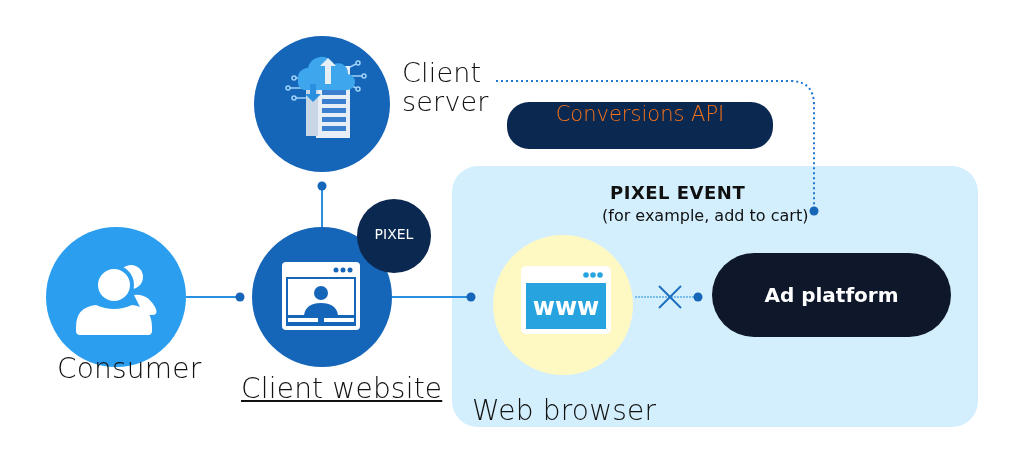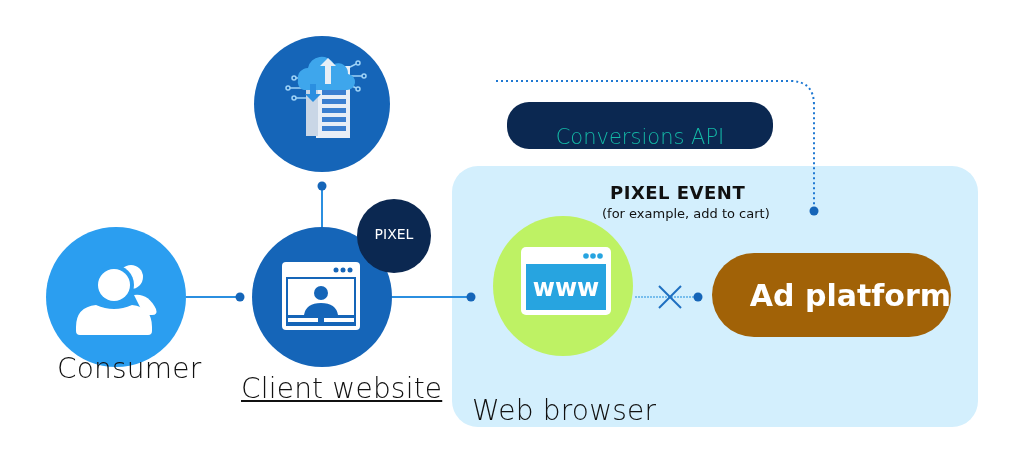--- a/index.html
+++ b/index.html
@@ -1,22 +1,22 @@
 <!DOCTYPE html>
 <html><head>
 <meta charset="utf-8">
 <style>
   html, body { margin:0; padding:0; background:#ffffff; }
   body { width:1024px; height:457px; position:relative; overflow:hidden; font-family:"Liberation Sans", sans-serif; }
   svg.bg { position:absolute; left:0; top:0; }
   .label { position:absolute; color:#111111; font-family:"DejaVu Sans", sans-serif; font-weight:300; white-space:nowrap; }
   .big-label { font-size:28px; letter-spacing:0.2px; }
   .circle { position:absolute; border-radius:50%;text-align:right; }
-  .pill-dark { position:absolute; background:#0b2851; color:#14b8a6; border-radius:22px; display:flex; align-items:flex-end; justify-content:center; font-family:"DejaVu Sans", sans-serif; font-size:21px; font-weight:300; }
-  .pill-ad { position:absolute; background:#a16207; color:#ffffff; border-radius:42px; display:flex; align-items:center; justify-content:flex-end; font-family:"DejaVu Sans", sans-serif; font-size:30px; font-weight:bold; }
+  .pill-dark { position:absolute; background:#0b2851; color:#f97316; border-radius:22px; display:flex; align-items:flex-start; justify-content:center; font-family:"DejaVu Sans", sans-serif; font-size:21px; font-weight:300; }
+  .pill-ad { position:absolute; background:#0f172a; color:#ffffff; border-radius:42px; display:flex; align-items:center; justify-content:center; font-family:"DejaVu Sans", sans-serif; font-size:20px; font-weight:bold; }
 </style>
 </head>
 <body>
 
 <svg class="bg" width="1024" height="457">
   <rect x="452" y="166" width="526" height="261" rx="26" fill="#d3effd"></rect>
 
   <line x1="186" y1="297" x2="240" y2="297" stroke="#2b8fe0" stroke-width="2"></line>
   <circle cx="240" cy="297" r="4.5" fill="#1565b8"></circle>
 
@@ -67,28 +67,30 @@
       <rect x="68" y="90" width="24" height="5"></rect>
     </g>
 
     <path d="M44 44 a10 10 0 0 1 10 -12 a14 14 0 0 1 26 -4 a10 10 0 0 1 14 10 a8 8 0 0 1 -2 16 h-42 a8 8 0 0 1 -6 -10z" fill="#3ea6ec"></path>
 
     <path d="M66 30 l8 -8 l8 8 h-5 v18 h-6 v-18z" fill="#e8eef6"></path>
     <path d="M56 48 v10 h-5 l8 8 l8 -8 h-5 v-10z" fill="#2b8fe0"></path>
   </svg>
 </div>
 <div class="label big-label" style="left:402px; top:58px; line-height:29px; font-size:27px;">
+  <div>Client</div>
+  <div>server</div>
 </div>
 
 <div class="pill-dark" style="left:507px; top:102px; width:266px; height:47px;">
   <span>Conversions API</span>
 </div>
 
 <div class="label" style="left:610px; top:182px; font-size:18px; font-weight:bold; letter-spacing:0.5px;">PIXEL EVENT</div>
-<div class="label" style="left:602px; top:206px; font-size:13px; font-weight:normal;">(for example, add to cart)</div>
+<div class="label" style="left:602px; top:206px; font-size:16px; font-weight:normal;">(for example, add to cart)</div>
 
 <div class="circle" style="left:46px; top:227px; width:140px; height:140px; background:#2b9ef0;">
   <svg width="140" height="140" viewBox="0 0 140 140">
     <circle cx="85" cy="50" r="12" fill="#ffffff"></circle>
     <path d="M88 68 q14 -2 22 14 q2 6 -4 6 h-8 z" fill="#ffffff"></path>
     <circle cx="68" cy="58" r="20" fill="#2b9ef0"></circle>
     <circle cx="68" cy="58" r="16" fill="#ffffff"></circle>
     <path d="M30 100 q0 -20 20 -22 q18 8 36 0 q20 2 20 22 v4 q0 4 -4 4 h-68 q-4 0 -4 -4z" fill="#ffffff"></path>
   </svg>
 </div>
@@ -106,21 +108,21 @@
     <path d="M52 88 q2 -12 17 -12 q15 0 17 12z" fill="#1565b8"></path>
     <rect x="36" y="91" width="30" height="4" fill="#ffffff"></rect>
     <rect x="72" y="91" width="30" height="4" fill="#ffffff"></rect>
   </svg>
 </div>
 <div class="circle" style="left:357px; top:199px; width:74px; height:74px; background:#0b2851; display:flex; align-items:center; justify-content:center;">
   <span style="color:#ffffff; font-family:'DejaVu Sans', sans-serif; font-size:14px; margin-top:-4px;">PIXEL</span>
 </div>
 <div class="label big-label" style="left:241px; top:372px;text-decoration:underline;">Client website</div>
 
-<div class="circle" style="left:493px; top:216px; width:140px; height:140px; background:#bef264;">
+<div class="circle" style="left:493px; top:235px; width:140px; height:140px; background:#fef9c3;">
   <svg width="140" height="140" viewBox="0 0 140 140">
     <rect x="28" y="31" width="90" height="68" rx="5" fill="#ffffff"></rect>
     <rect x="33" y="48" width="80" height="46" fill="#27a4e0"></rect>
     <circle cx="93" cy="40" r="2.8" fill="#27a4e0"></circle>
     <circle cx="100" cy="40" r="2.8" fill="#27a4e0"></circle>
     <circle cx="107" cy="40" r="2.8" fill="#27a4e0"></circle>
     <text x="73" y="80" text-anchor="middle" fill="#ffffff" font-family="DejaVu Sans, sans-serif" font-weight="bold" font-size="24">www</text>
   </svg>
 </div>
 <div class="label big-label" style="left:472px; top:394px;">Web browser</div>

